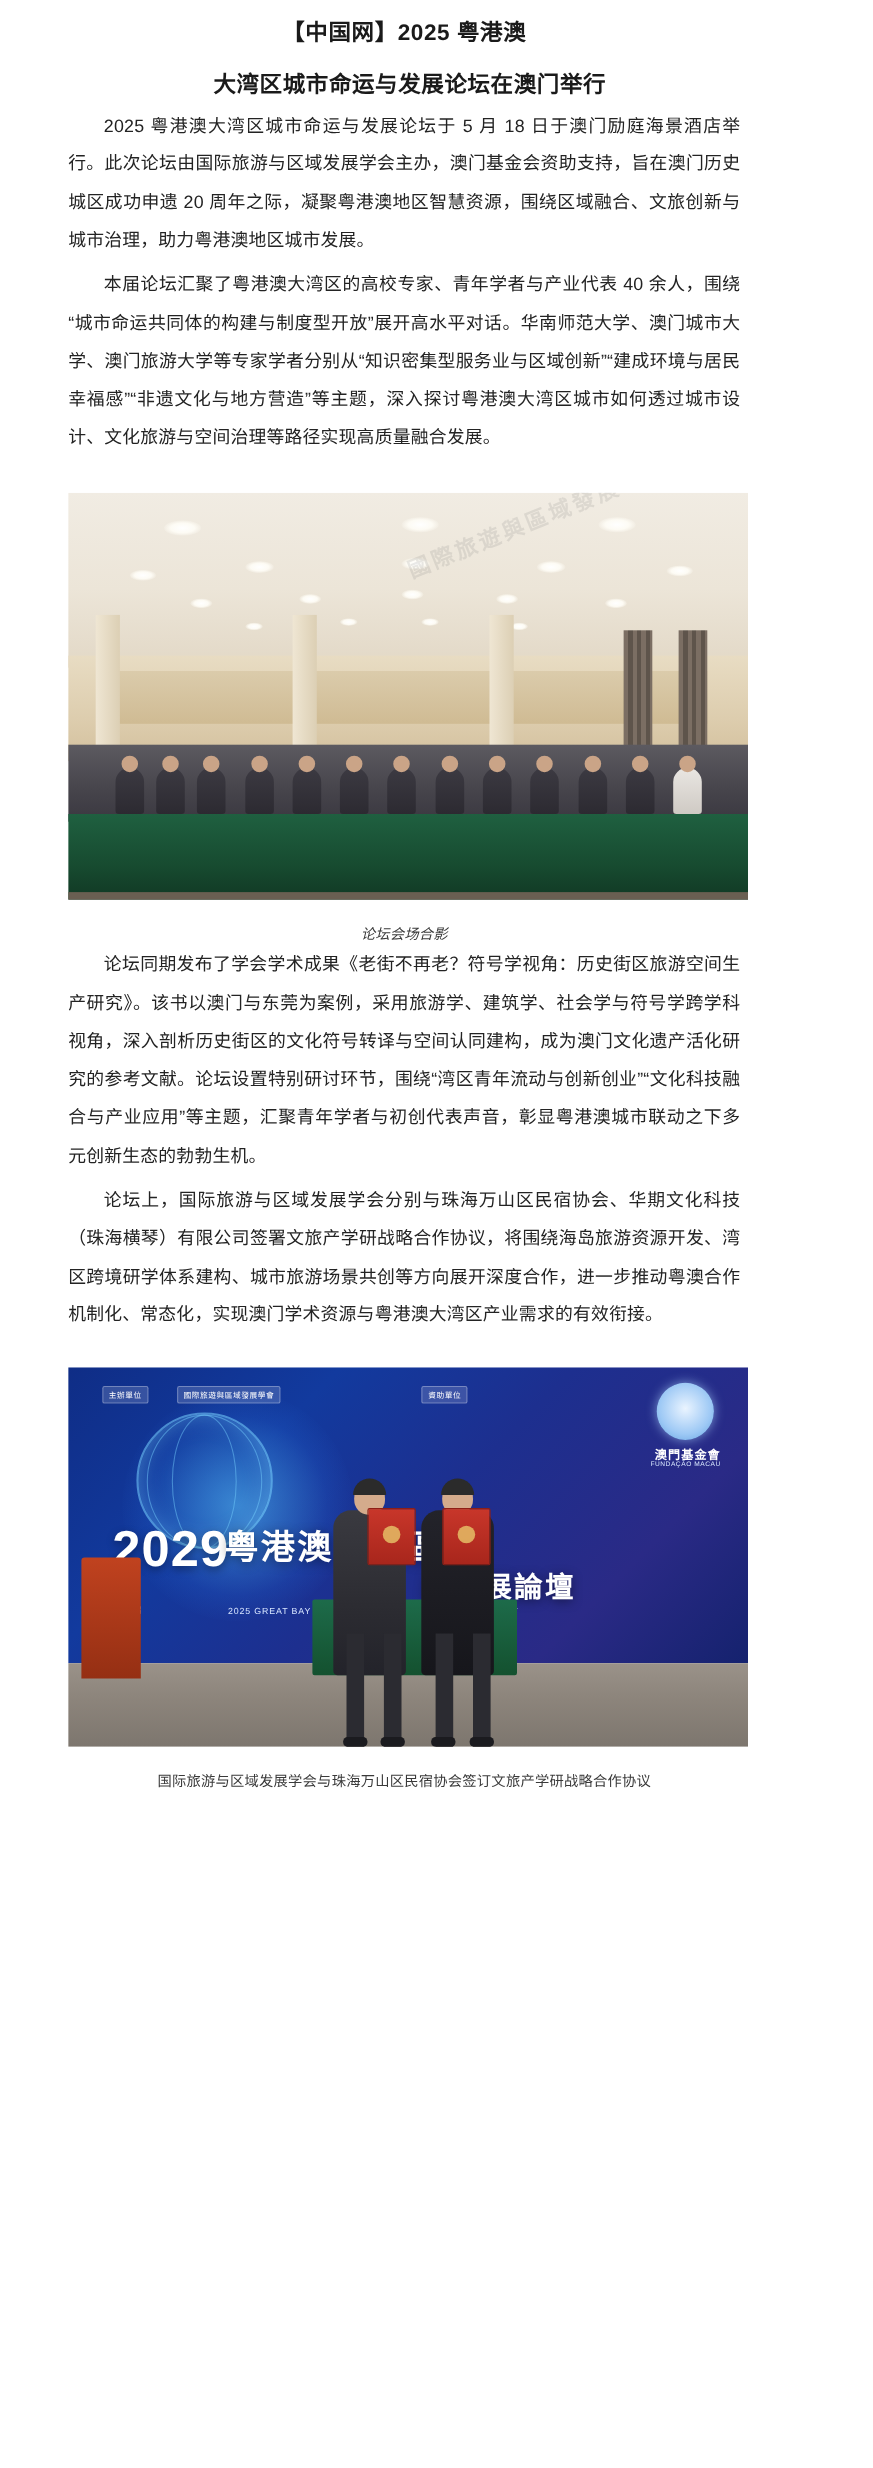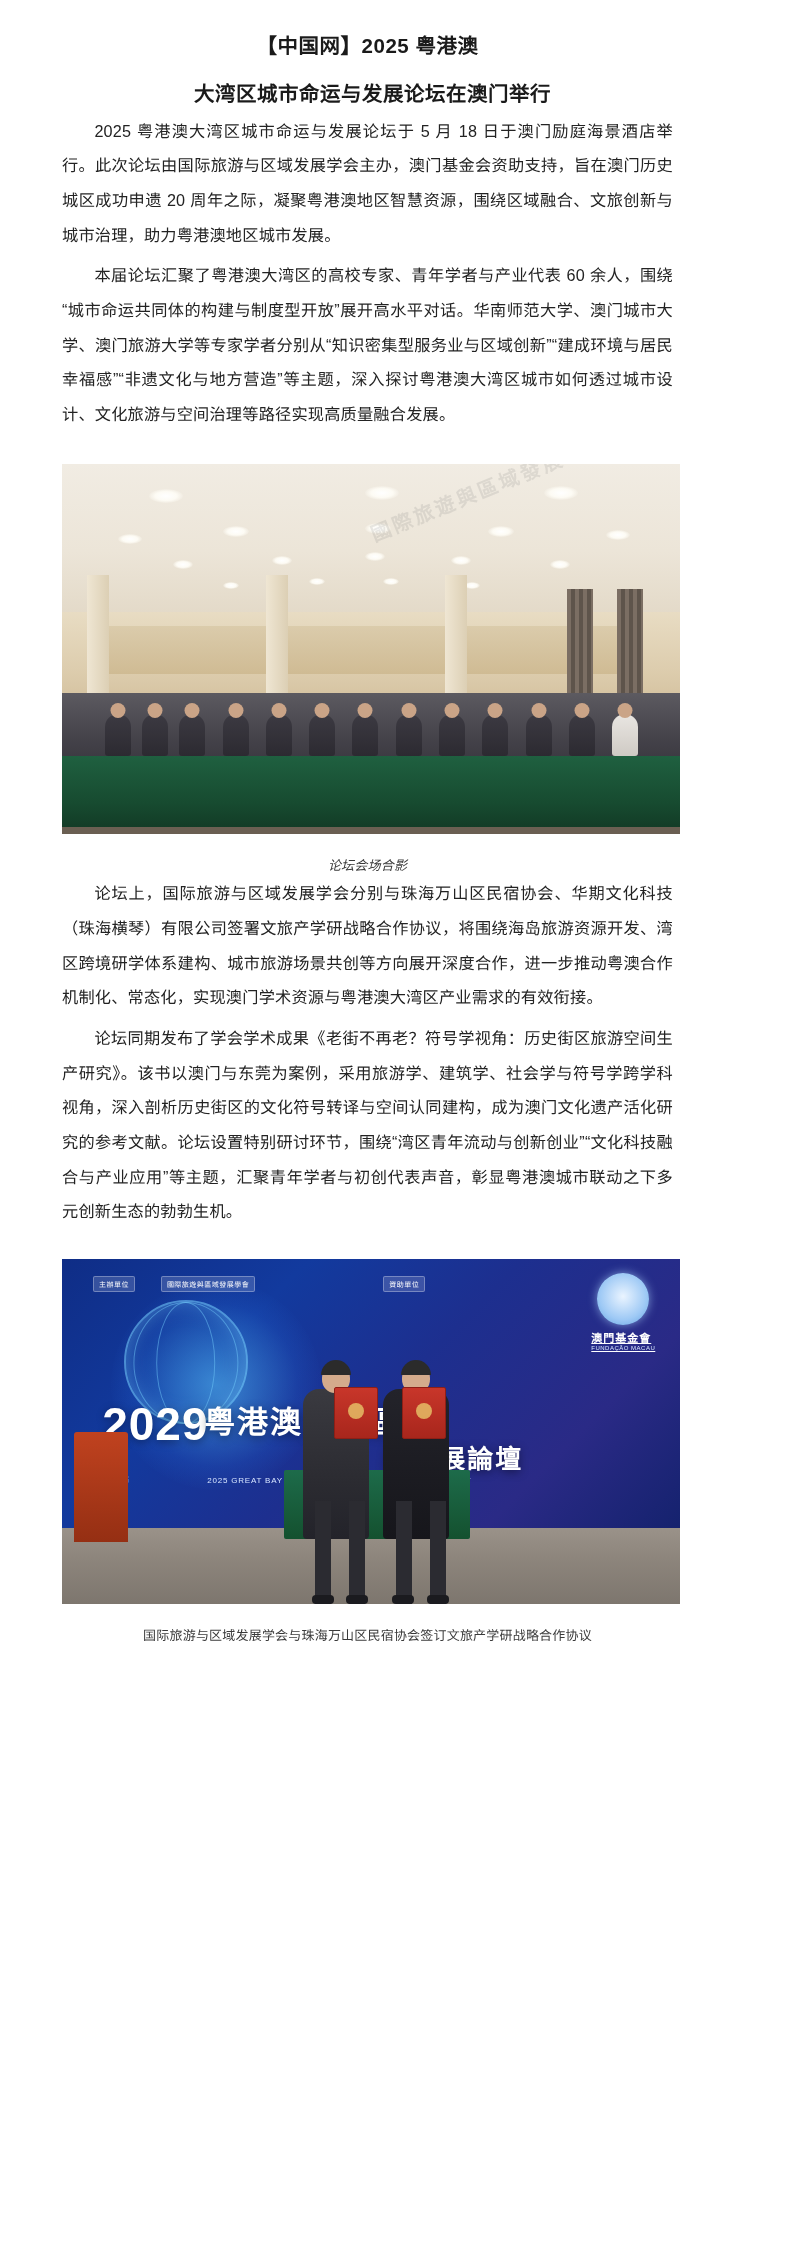--- a/index.html
+++ b/index.html
@@ -12,21 +12,21 @@
     width: 794px;
     min-height: 2244px;
     font-family: "Liberation Sans", "DejaVu Sans", sans-serif;
     color: #222222;
     -webkit-font-smoothing: antialiased;
   }
   .page {
     width: 735px;
     min-height: 2244px;
     box-sizing: border-box;
-    padding: 16px 0 24px 0;
+    padding: 0 0 24px 0;
     background: #ffffff;
     position: relative;
     overflow: hidden;
   }
 
   
   .headline {
     text-align: center;
     padding-top: 14px;
   }
@@ -198,21 +198,21 @@
     font-size: 26px; font-weight: bold; color: #ffffff;
     letter-spacing: 2px; text-shadow: 0 2px 10px rgba(0,0,0,.45);
     white-space: nowrap;
   }
   .p2-title-en {
     position: absolute; left: 23.5%; top: 63%;
     font-size: 8px; color: #d6e4ff; letter-spacing: .8px; white-space: nowrap;
   }
   .p2-logo-box {
     position: absolute; right: 4%; top: 4%;
-    text-align: left; color: #ffffff; text-decoration: underline;
+    text-align: right; color: #ffffff;
   }
   .p2-logo-mark {
     width: 52px; height: 52px; margin: 0 auto 4px auto;
     border-radius: 50%;
     background: radial-gradient(circle at 50% 45%, #eaf4ff 0%, #9ec9f5 60%, #5e9fe0 100%);
     box-shadow: 0 0 10px rgba(180,220,255,.6);
   }
   .p2-logo-cn { font-size: 11px; font-weight: bold; letter-spacing: 1px; }
   .p2-logo-en { font-size: 6px; letter-spacing: .5px; color: #d9e8ff; }
   .p2-tagbox {
@@ -294,21 +294,21 @@
 
   <header class="headline">
     <div class="headline-line first">【中国网】2025 粤港澳</div>
     <div class="headline-line second">大湾区城市命运与发展论坛在澳门举行</div>
   </header>
 
   <main class="article">
 
     <p class="para">2025 粤港澳大湾区城市命运与发展论坛于 5 月 18 日于澳门励庭海景酒店举行。此次论坛由国际旅游与区域发展学会主办，澳门基金会资助支持，旨在澳门历史城区成功申遗 20 周年之际，凝聚粤港澳地区智慧资源，围绕区域融合、文旅创新与城市治理，助力粤港澳地区城市发展。</p>
 
-    <p class="para">本届论坛汇聚了粤港澳大湾区的高校专家、青年学者与产业代表 60 余人，围绕“城市命运共同体的构建与制度型开放”展开高水平对话。华南师范大学、澳门城市大学、澳门旅游大学等专家学者分别从“知识密集型服务业与区域创新”“建成环境与居民幸福感”“非遗文化与地方营造”等主题，深入探讨粤港澳大湾区城市如何透过城市设计、文化旅游与空间治理等路径实现高质量融合发展。</p>
+    <p class="para">本届论坛汇聚了粤港澳大湾区的高校专家、青年学者与产业代表 40 余人，围绕“城市命运共同体的构建与制度型开放”展开高水平对话。华南师范大学、澳门城市大学、澳门旅游大学等专家学者分别从“知识密集型服务业与区域创新”“建成环境与居民幸福感”“非遗文化与地方营造”等主题，深入探讨粤港澳大湾区城市如何透过城市设计、文化旅游与空间治理等路径实现高质量融合发展。</p>
 
     <figure class="figure first-fig">
       <div class="photo photo-1">
         <div class="p1-ceiling"></div>
 
         <div class="p1-light" style="left:14%;top:7%;width:34px;height:14px;"></div>
         <div class="p1-light" style="left:49%;top:6%;width:34px;height:14px;"></div>
         <div class="p1-light" style="left:78%;top:6%;width:34px;height:14px;"></div>
         <div class="p1-light" style="left:9%;top:19%;width:24px;height:10px;"></div>
         <div class="p1-light" style="left:26%;top:17%;width:26px;height:11px;"></div>
@@ -377,23 +377,23 @@
 
         <div class="p1-table">
           <div class="p1-table-front"></div>
         </div>
 
         <div class="watermark" style="left:300px;top:8px;font-size:20px;">國際旅遊與區域發展學會</div>
       </div>
       <figcaption class="caption caption-1">论坛会场合影</figcaption>
     </figure>
 
+    <p class="para">论坛同期发布了学会学术成果《老街不再老？符号学视角：历史街区旅游空间生产研究》。该书以澳门与东莞为案例，采用旅游学、建筑学、社会学与符号学跨学科视角，深入剖析历史街区的文化符号转译与空间认同建构，成为澳门文化遗产活化研究的参考文献。论坛设置特别研讨环节，围绕“湾区青年流动与创新创业”“文化科技融合与产业应用”等主题，汇聚青年学者与初创代表声音，彰显粤港澳城市联动之下多元创新生态的勃勃生机。</p>
+
     <p class="para">论坛上，国际旅游与区域发展学会分别与珠海万山区民宿协会、华期文化科技（珠海横琴）有限公司签署文旅产学研战略合作协议，将围绕海岛旅游资源开发、湾区跨境研学体系建构、城市旅游场景共创等方向展开深度合作，进一步推动粤澳合作机制化、常态化，实现澳门学术资源与粤港澳大湾区产业需求的有效衔接。</p>
-
-    <p class="para">论坛同期发布了学会学术成果《老街不再老？符号学视角：历史街区旅游空间生产研究》。该书以澳门与东莞为案例，采用旅游学、建筑学、社会学与符号学跨学科视角，深入剖析历史街区的文化符号转译与空间认同建构，成为澳门文化遗产活化研究的参考文献。论坛设置特别研讨环节，围绕“湾区青年流动与创新创业”“文化科技融合与产业应用”等主题，汇聚青年学者与初创代表声音，彰显粤港澳城市联动之下多元创新生态的勃勃生机。</p>
 
     <figure class="figure second-fig">
       <div class="photo photo-2">
         <div class="p2-backdrop"></div>
         <div class="p2-glow"></div>
         <div class="p2-globe"></div>
 
         <div class="p2-tagbox" style="left:5%;">主辦單位</div>
         <div class="p2-tagbox" style="left:16%;">國際旅遊與區域發展學會</div>
         <div class="p2-tagbox" style="left:52%;">資助單位</div>

